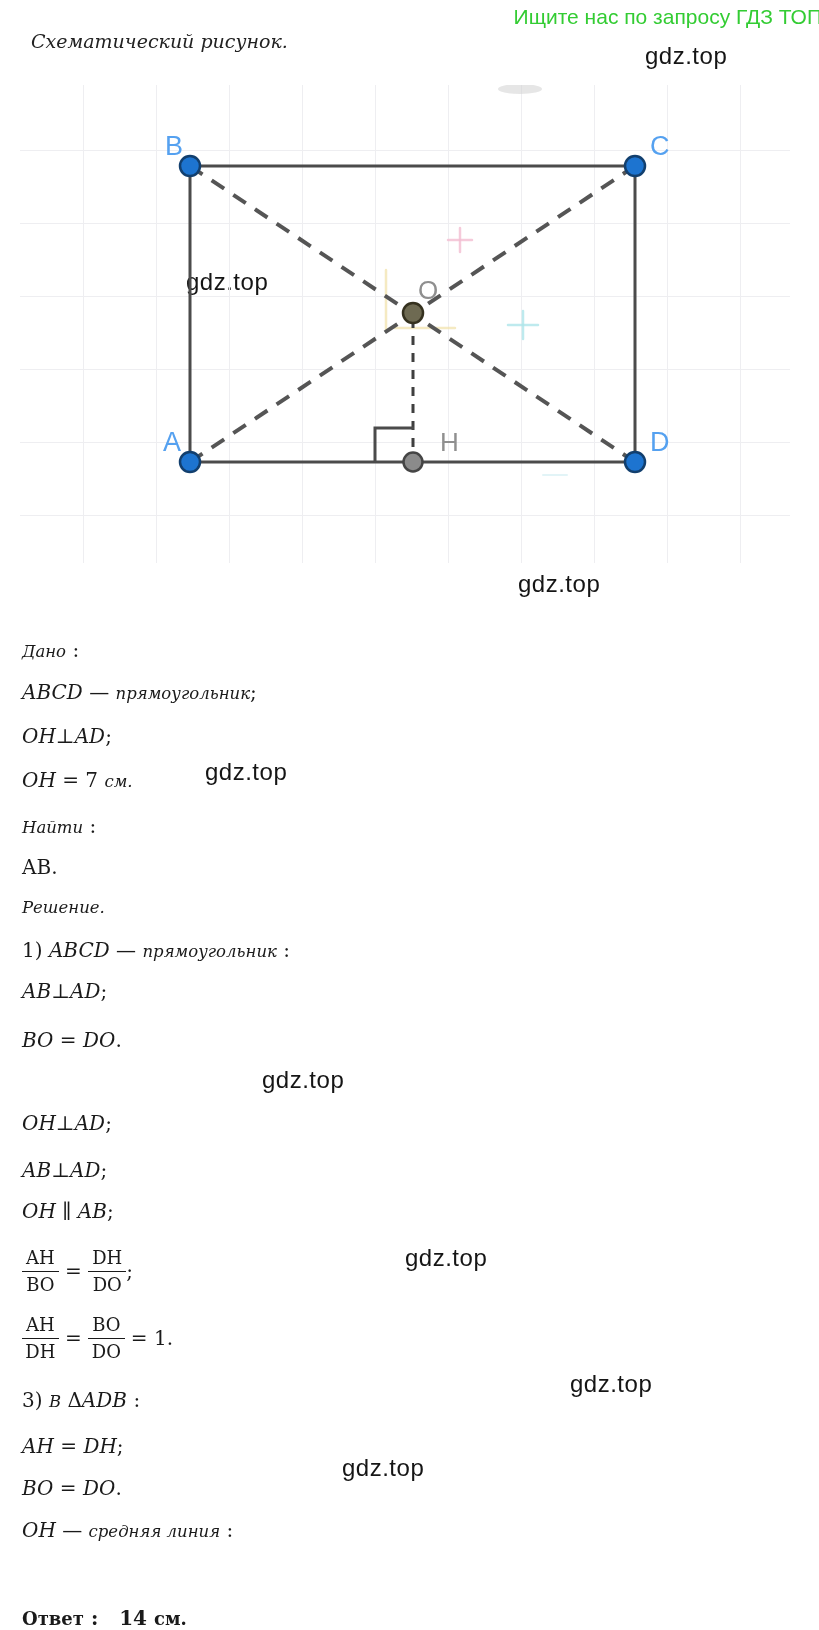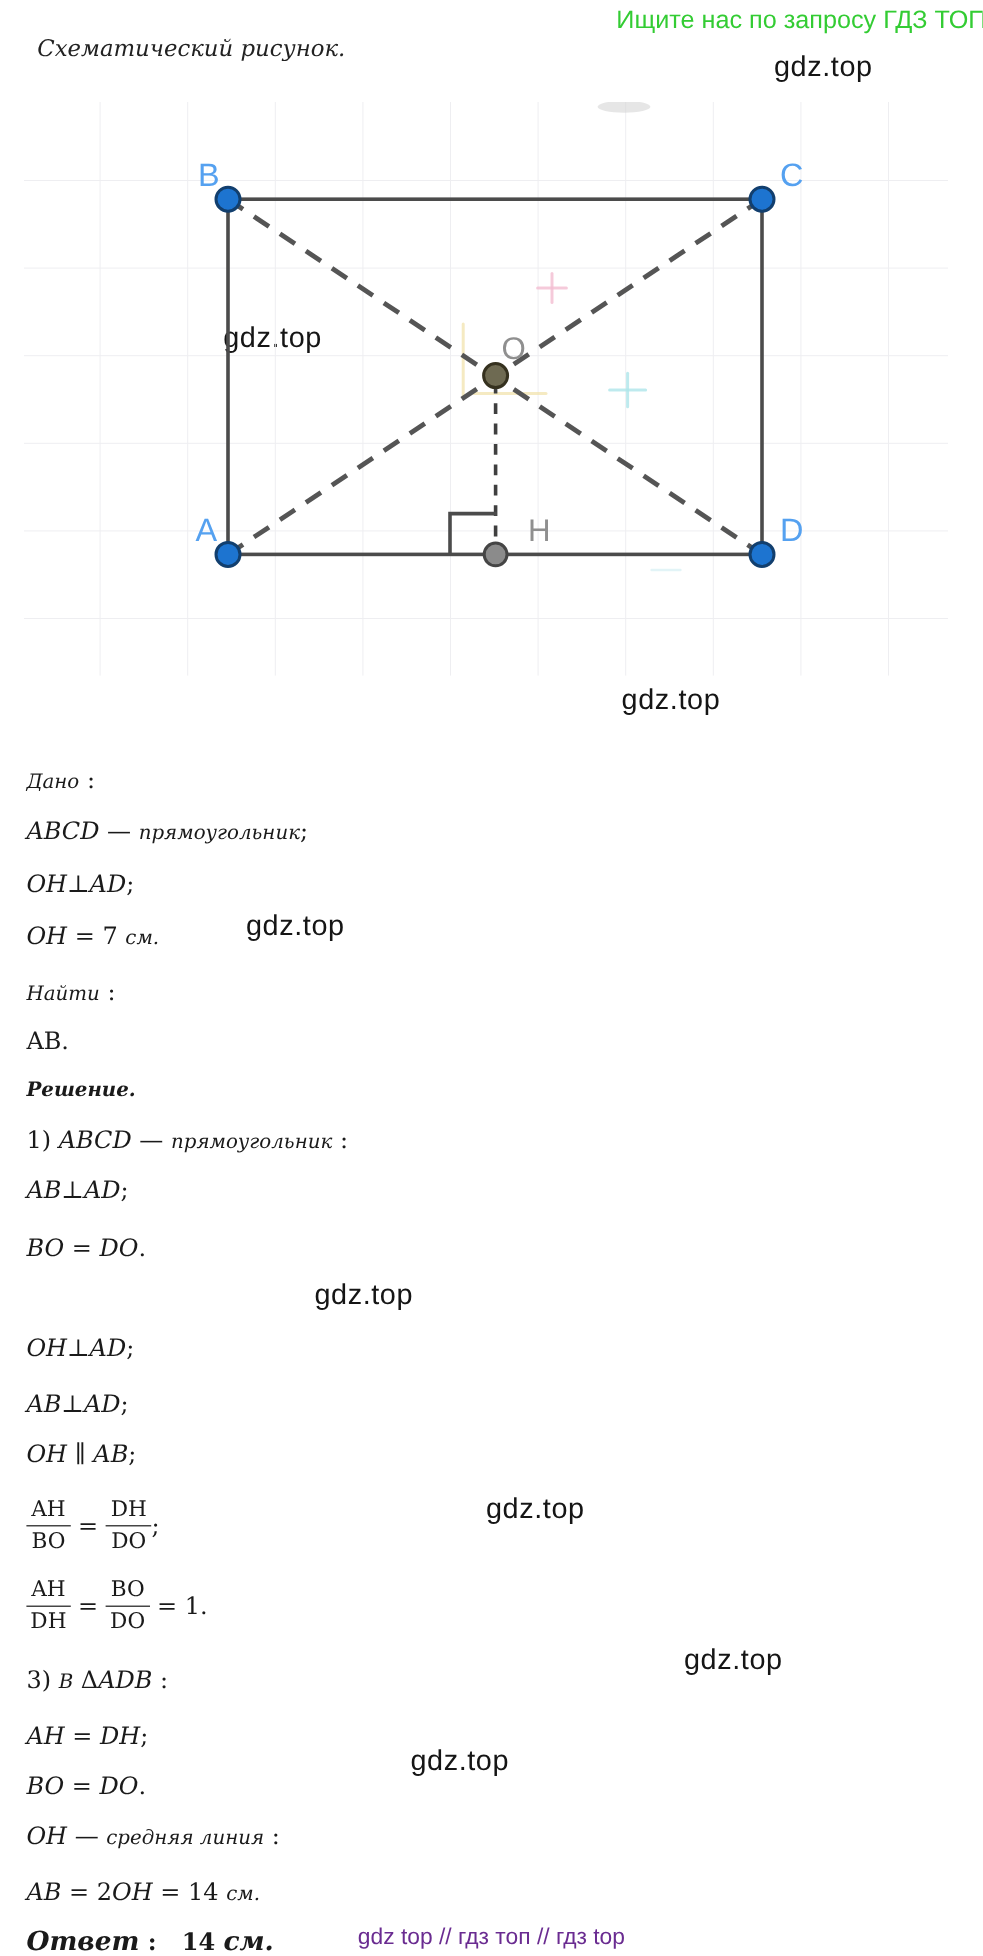--- a/index.html
+++ b/index.html
@@ -20,21 +20,21 @@
   #diagram svg{position:absolute;left:0;top:0;}
   .vlabel{font-family:"Liberation Sans", sans-serif;font-size:27px;}
   .plabel{font-family:"Liberation Sans", sans-serif;font-size:26px;}
 
   #solution{position:absolute;left:0;top:0;width:819px;height:1630px;margin-top:26px;}
   .sol-line{position:absolute;left:22px;height:28px;line-height:28px;white-space:pre;}
   .frac-line{display:flex;align-items:center;height:58px;}
   .s-math{font-family:"DejaVu Serif",serif;font-style:italic;font-size:20px;}
   .s-rus{font-family:"DejaVu Serif",serif;font-style:italic;font-size:16.5px;}
   .s-rom{font-family:"DejaVu Serif",serif;font-style:normal;font-size:20px;}
-  .s-brus{font-family:"DejaVu Serif",serif;font-style:italic;font-weight:bold;font-size:22px;}
+  .s-brus{font-family:"DejaVu Serif",serif;font-weight:bold;font-size:18px;}
   .s-brom{font-family:"DejaVu Serif",serif;font-weight:bold;font-size:20px;}
   .frac{display:inline-block;text-align:center;font-family:"DejaVu Serif",serif;
         font-size:18px;line-height:1.3;}
   .frac .num{display:block;border-bottom:1.6px solid #1a1a1a;padding:0 4px 1px;}
   .frac .den{display:block;padding-top:1px;}
   .frac-line .s-rom{white-space:pre;}
 
   .footer{position:absolute;top:1604px;left:0;width:100%;text-align:center;
           font-family:"Liberation Sans", sans-serif;font-size:19px;color:#6a2c91;}
 </style>
@@ -94,31 +94,29 @@
     </svg>
   </div>
 
   <div id="solution">
       <div class="sol-line" style="top: 610px;"><span class="s-rus">Дано</span><span class="s-rom"> :</span></div>
       <div class="sol-line" style="top: 652px;"><span class="s-math">ABCD</span><span class="s-rom"> — </span><span class="s-rus">прямоугольник</span><span class="s-rom">;</span></div>
       <div class="sol-line" style="top: 696px;"><span class="s-math">OH</span><span class="s-rom">⊥</span><span class="s-math">AD</span><span class="s-rom">;</span></div>
       <div class="sol-line" style="top: 740px;"><span class="s-math">OH</span><span class="s-rom"> = 7 </span><span class="s-rus">см.</span></div>
       <div class="sol-line" style="top: 786px;"><span class="s-rus">Найти</span><span class="s-rom"> :</span></div>
       <div class="sol-line" style="top: 827px;"><span class="s-rom">AB.</span></div>
-      <div class="sol-line" style="top: 868px; font-weight: bold;"><span class="s-rus">Решение.</span></div>
+      <div class="sol-line" style="top: 868px;"><span class="s-rus">Решение.</span></div>
       <div class="sol-line" style="top: 910px;"><span class="s-rom">1) </span><span class="s-math">ABCD</span><span class="s-rom"> — </span><span class="s-rus">прямоугольник</span><span class="s-rom"> :</span></div>
       <div class="sol-line" style="top: 951px;"><span class="s-math">AB</span><span class="s-rom">⊥</span><span class="s-math">AD</span><span class="s-rom">;</span></div>
       <div class="sol-line" style="top: 1000px;"><span class="s-math">BO</span><span class="s-rom"> = </span><span class="s-math">DO</span><span class="s-rom">.</span></div>
       <div class="sol-line" style="top: 1083px;"><span class="s-math">OH</span><span class="s-rom">⊥</span><span class="s-math">AD</span><span class="s-rom">;</span></div>
       <div class="sol-line" style="top: 1130px;"><span class="s-math">AB</span><span class="s-rom">⊥</span><span class="s-math">AD</span><span class="s-rom">;</span></div>
       <div class="sol-line" style="top: 1171px;"><span class="s-math">OH</span><span class="s-rom"> ∥ </span><span class="s-math">AB</span><span class="s-rom">;</span></div>
       <div class="sol-line frac-line" style="top: 1216px;"><span class="frac"><span class="num">AH</span><span class="den">BO</span></span><span class="s-rom"> = </span><span class="frac"><span class="num">DH</span><span class="den">DO</span></span><span class="s-rom">;</span></div>
       <div class="sol-line frac-line" style="top: 1283px;"><span class="frac"><span class="num">AH</span><span class="den">DH</span></span><span class="s-rom"> = </span><span class="frac"><span class="num">BO</span><span class="den">DO</span></span><span class="s-rom"> = 1.</span></div>
       <div class="sol-line" style="top: 1360px;"><span class="s-rom">3) </span><span class="s-rus">В</span><span class="s-rom"> Δ</span><span class="s-math">ADB</span><span class="s-rom"> :</span></div>
       <div class="sol-line" style="top: 1406px;"><span class="s-math">AH</span><span class="s-rom"> = </span><span class="s-math">DH</span><span class="s-rom">;</span></div>
       <div class="sol-line" style="top: 1448px;"><span class="s-math">BO</span><span class="s-rom"> = </span><span class="s-math">DO</span><span class="s-rom">.</span></div>
       <div class="sol-line" style="top: 1490px;"><span class="s-math">OH</span><span class="s-rom"> — </span><span class="s-rus">средняя линия</span><span class="s-rom"> :</span></div>
-      <div class="sol-line" style="top: 1536px;"><span class="s-math">AB</span><span class="s-rom"> = 2</span><span class="s-math">OH</span><span class="s-rom"> = 14 </span><span class="s-rus">см.</span></div>
       <div class="sol-line" style="top: 1578px;"><span class="s-brus">Ответ</span><span class="s-brom"> :   </span><span class="s-brom">14 </span><span class="s-brus">см.</span></div>
     </div>
 
-  <div class="footer">gdz top  //  гдз топ  //  гдз top</div>
 </div>
 
 </body></html>

